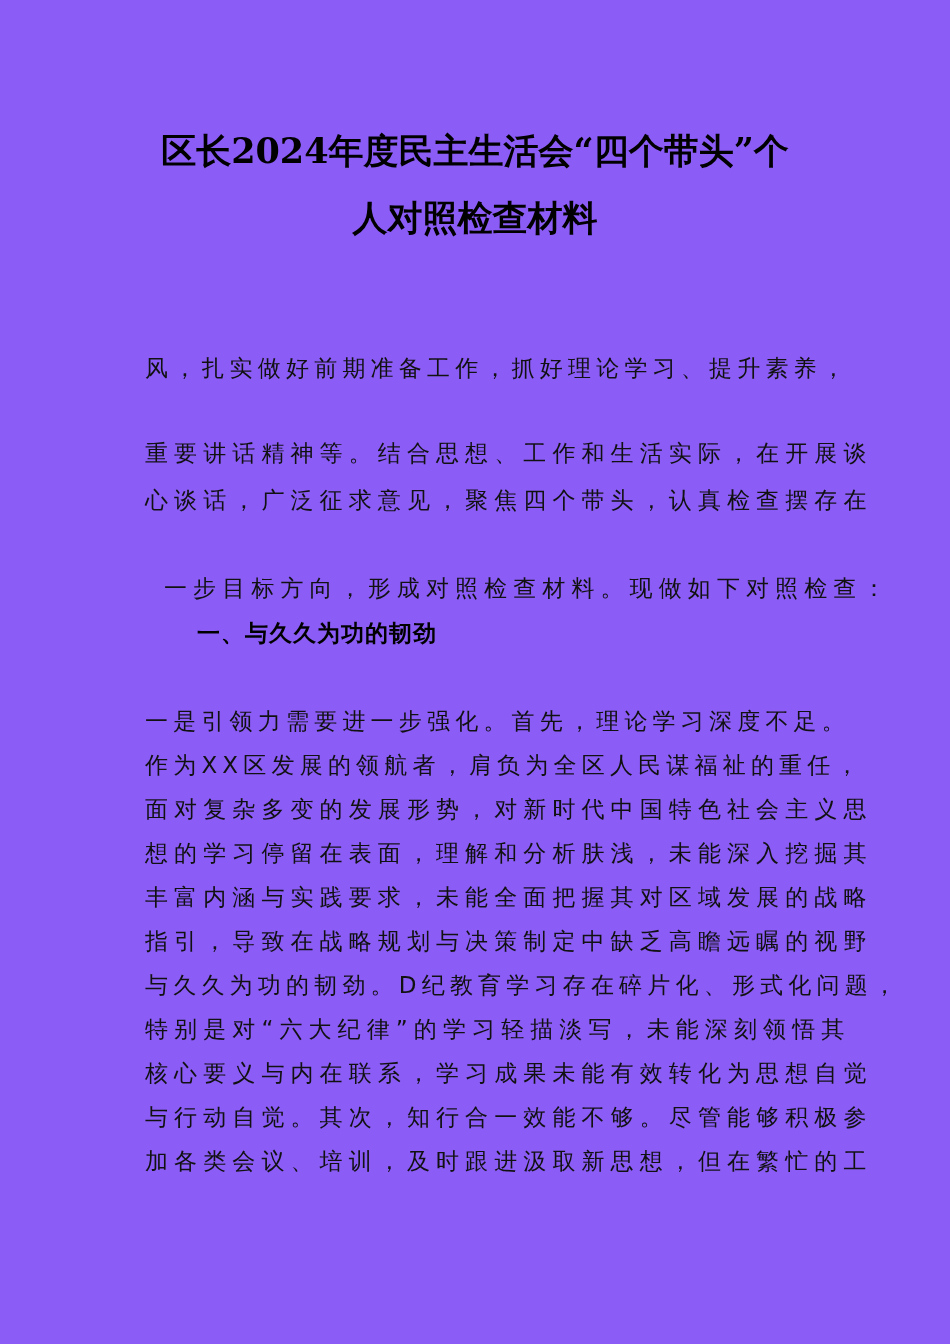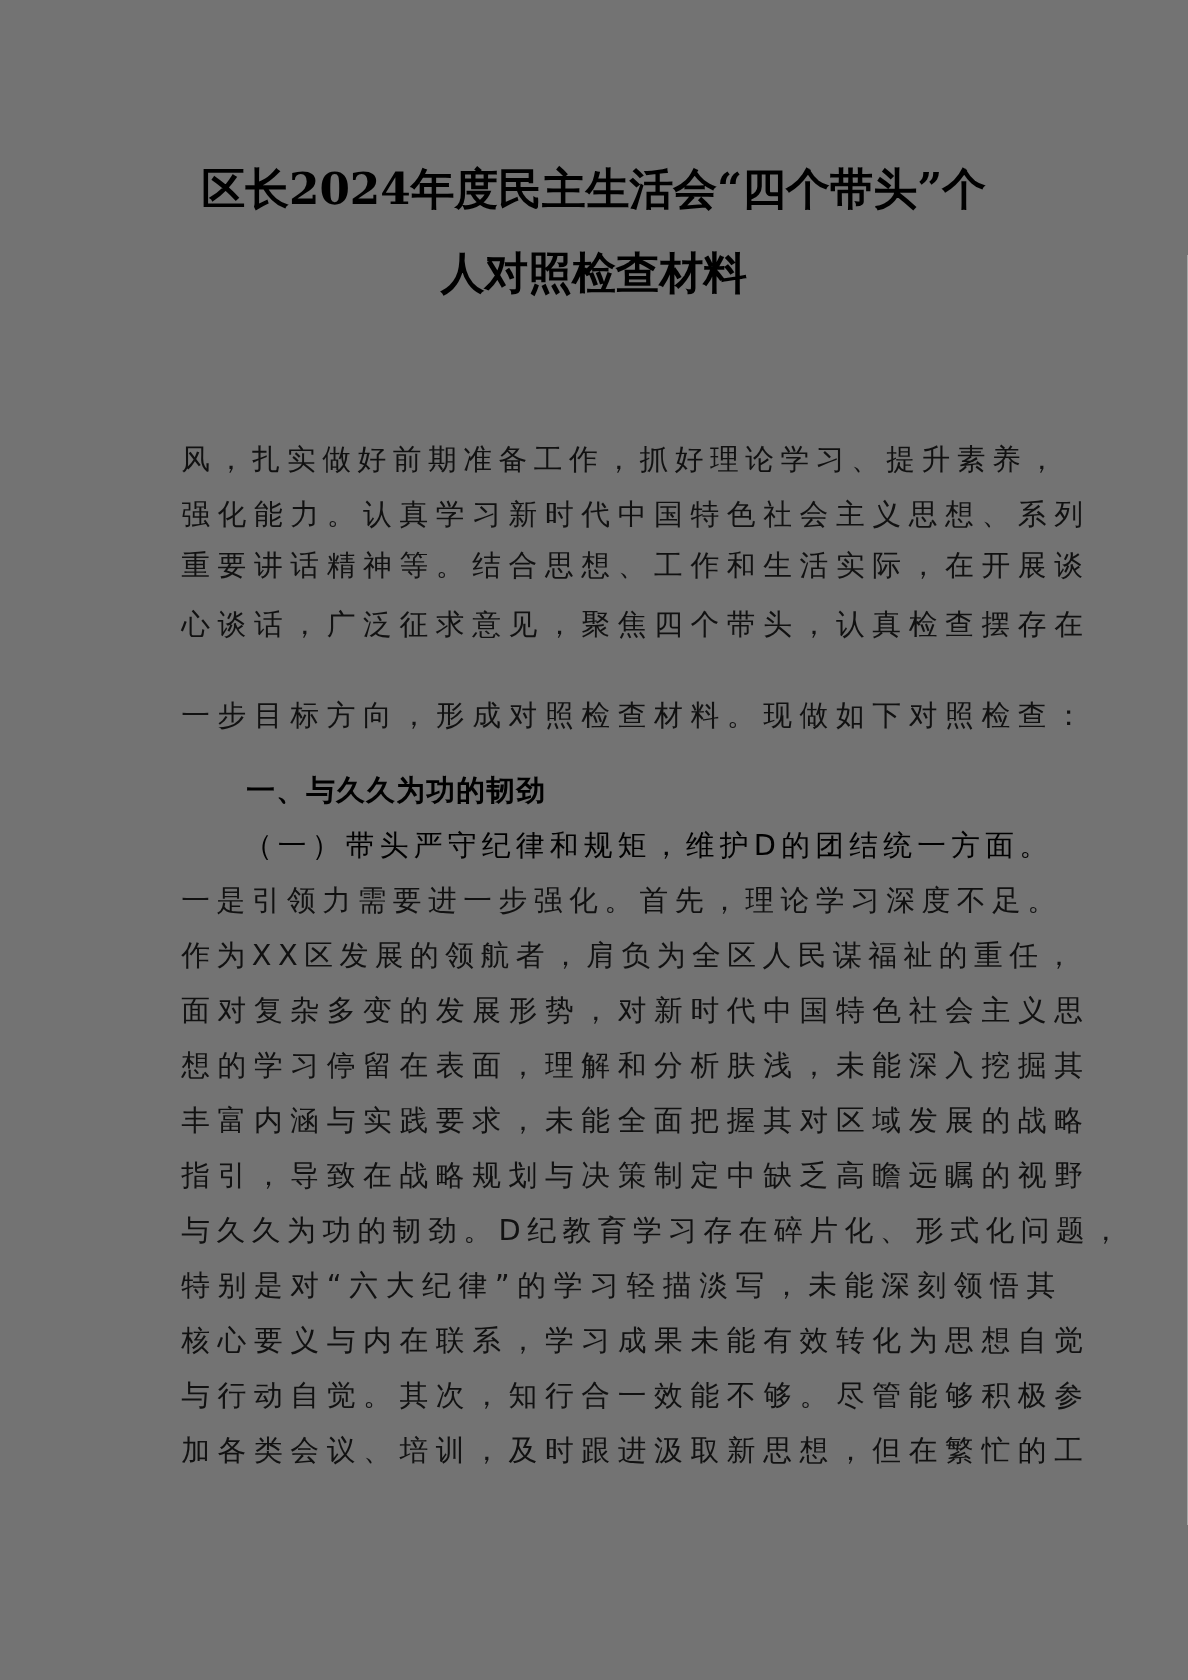--- a/index.html
+++ b/index.html
@@ -1,18 +1,18 @@
 <!DOCTYPE html>
 <html><head>
   <meta charset="utf-8">
   <style>
     html, body { margin: 0; padding: 0; background: #ffffff; }
     body { width: 950px; height: 1344px; position: relative; overflow: hidden; }
     .page {
-      position: absolute; left: 0; top: 0; width: 950px; height: 1344px; background: #737373;
+      position: absolute; left: 0; top: 0; width: 950px; height: 1344px; background: #8b5cf6;
       color: #000000;
     }
     .title {
       position: absolute; left: 140px; width: 670px; text-align: center;
       font-family: "DejaVu Serif", "Liberation Serif", serif;
       font-weight: bold; font-size: 35px; letter-spacing: 0px; color: #000;
       white-space: nowrap;
     }
     .title.l1 { top: 128px; }
     .title.l2 { top: 195px; }
@@ -38,27 +38,25 @@
     }
   </style>
 </head>
 <body>
 
 <div class="page">
   <div class="title l1">区长2024年度民主生活会“四个带头”个</div>
   <div class="title l2">人对照检查材料</div>
 
   <div class="line tight" style="top:353px;">风，扎实做好前期准备工作，抓好理论学习、提升素养，</div>
-  <div class="line" style="top:397px;">强化能力。认真学习新时代中国特色社会主义思想、系列</div>
   <div class="line" style="top:420px;margin-top:18px;">重要讲话精神等。结合思想、工作和生活实际，在开展谈</div>
   <div class="line" style="top:485px;">心谈话，广泛征求意见，聚焦四个带头，认真检查摆存在</div>
-  <div class="line" style="top:558px;">一步目标方向，形成对照检查材料。现做如下对照检查：</div>
+  <div class="line" style="top:573px;margin-left:19px;">一步目标方向，形成对照检查材料。现做如下对照检查：</div>
 
   <div class="heading1" style="top:618px;">一、与久久为功的韧劲</div>
-  <div class="heading2" style="top:662px; left:195px;">（一）带头严守纪律和规矩，维护D的团结统一方面。</div>
 
   <div class="line tight" style="top:706px;">一是引领力需要进一步强化。首先，理论学习深度不足。</div>
   <div class="line tight" style="top:750px;">作为XX区发展的领航者，肩负为全区人民谋福祉的重任，</div>
   <div class="line" style="top:794px;">面对复杂多变的发展形势，对新时代中国特色社会主义思</div>
   <div class="line" style="top:838px;">想的学习停留在表面，理解和分析肤浅，未能深入挖掘其</div>
   <div class="line" style="top:882px;">丰富内涵与实践要求，未能全面把握其对区域发展的战略</div>
   <div class="line" style="top:926px;text-align:right;">指引，导致在战略规划与决策制定中缺乏高瞻远瞩的视野</div>
   <div class="line tight" style="top:970px;">与久久为功的韧劲。D纪教育学习存在碎片化、形式化问题，</div>
   <div class="line" style="top:1014px;">特别是对“六大纪律”的学习轻描淡写，未能深刻领悟其</div>
   <div class="line" style="top:1058px;">核心要义与内在联系，学习成果未能有效转化为思想自觉</div>

